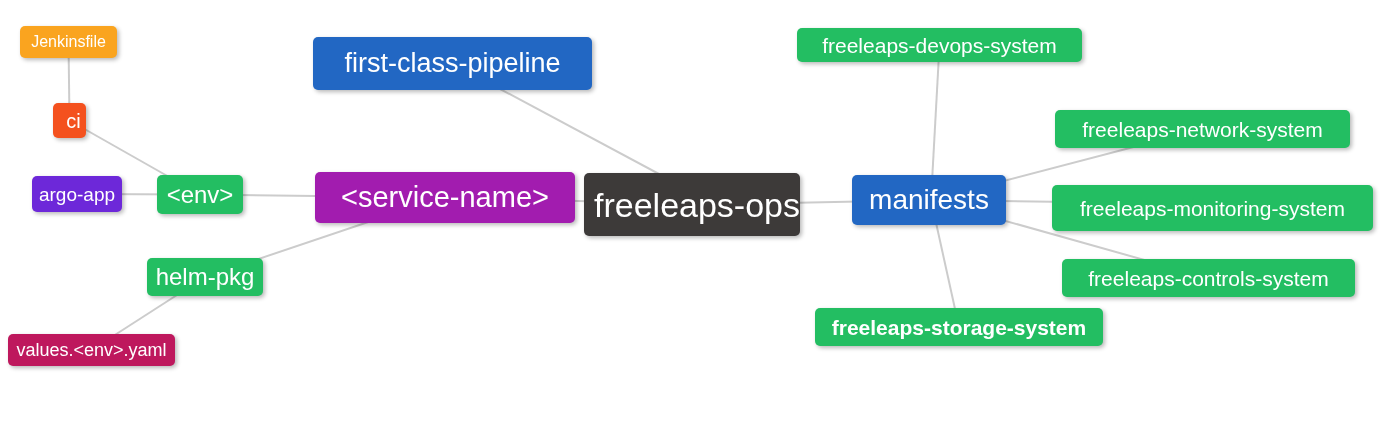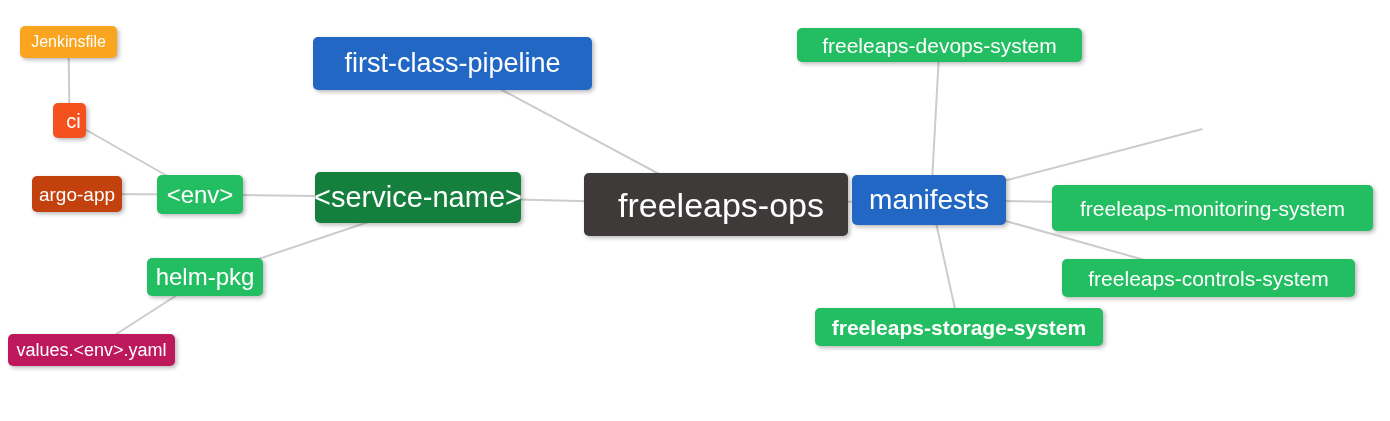--- a/index.html
+++ b/index.html
@@ -59,46 +59,49 @@
       <line x1="931" y1="200" x2="1212.5" y2="204" stroke="#cccccc" stroke-width="2"></line>
       <line x1="931" y1="200" x2="1208.5" y2="278" stroke="#cccccc" stroke-width="2"></line>
       <line x1="931" y1="200" x2="959" y2="327" stroke="#cccccc" stroke-width="2"></line>
     </svg>
 <div class="node" style="left: 20px; top: 26px; width: 97px; height: 32px; background: rgb(250, 164, 31); font-size: 16px; color: rgb(255, 255, 255);">
       <span>Jenkinsfile</span>
     </div>
     <div class="node" style="left: 53px; top: 103px; width: 33px; height: 35px; background: rgb(244, 81, 30); font-size: 20px; color: rgb(255, 255, 255); padding-left: 8px;">
       <span>ci</span>
     </div>
-    <div class="node" style="left: 32px; top: 176px; width: 90px; height: 36px; background: #c2410c; font-size: 19px; color: rgb(255, 255, 255);">
+    <div class="node" style="left: 32px; top: 176px; width: 90px; height: 36px; background: #6d28d9; font-size: 19px; color: rgb(255, 255, 255);">
       <span>argo-app</span>
     </div>
     <div class="node" style="left: 157px; top: 175px; width: 86px; height: 39px; background: rgb(35, 190, 98); font-size: 24px; color: rgb(255, 255, 255);">
       <span>&lt;env&gt;</span>
     </div>
     <div class="node" style="left: 147px; top: 258px; width: 116px; height: 38px; background: rgb(35, 190, 98); font-size: 24px; color: rgb(255, 255, 255);">
       <span>helm-pkg</span>
     </div>
     <div class="node" style="left: 8px; top: 334px; width: 167px; height: 32px; background: #be185d; font-size: 18px; color: rgb(255, 255, 255); text-align: center;">
       <span>values.&lt;env&gt;.yaml</span>
     </div>
     <div class="node" style="left: 313px; top: 37px; width: 279px; height: 53px; background: rgb(34, 103, 195); font-size: 27px; color: rgb(255, 255, 255);">
       <span>first-class-pipeline</span>
     </div>
-    <div class="node" style="left: 315px; top: 172px; width: 206px; height: 51px; background: #15803d; font-size: 29px; color: rgb(255, 255, 255);">
+    <div class="node" style="left: 315px; top: 172px; width: 260px; height: 51px; background: #a21caf; font-size: 29px; color: rgb(255, 255, 255);">
       <span>&lt;service-name&gt;</span>
     </div>
-    <div class="node" style="left: 584px; top: 173px; width: 264px; height: 63px; background: rgb(61, 58, 57); font-size: 34px; color: rgb(255, 255, 255); padding-left: 10px;">
+    <div class="node" style="left: 584px; top: 173px; width: 216px; height: 63px; background: rgb(61, 58, 57); font-size: 34px; color: rgb(255, 255, 255); padding-left: 10px;">
       <span>freeleaps-ops</span>
     </div>
     <div class="node" style="left: 852px; top: 175px; width: 154px; height: 50px; background: rgb(34, 103, 195); font-size: 28px; color: rgb(255, 255, 255);">
       <span>manifests</span>
     </div>
     <div class="node" style="left: 797px; top: 28px; width: 285px; height: 34px; background: rgb(35, 190, 98); font-size: 21px; color: rgb(255, 255, 255);">
       <span>freeleaps-devops-system</span>
+    </div>
+    <div class="node" style="left: 1055px; top: 110px; width: 295px; height: 38px; background: rgb(35, 190, 98); font-size: 21px; color: rgb(255, 255, 255);">
+      <span>freeleaps-network-system</span>
     </div>
     <div class="node" style="left: 1052px; top: 185px; width: 321px; height: 46px; background: rgb(35, 190, 98); font-size: 21px; color: rgb(255, 255, 255);">
       <span>freeleaps-monitoring-system</span>
     </div>
     <div class="node" style="left: 1062px; top: 259px; width: 293px; height: 38px; background: rgb(35, 190, 98); font-size: 21px; color: rgb(255, 255, 255);">
       <span>freeleaps-controls-system</span>
     </div>
     <div class="node" style="left: 815px; top: 308px; width: 288px; height: 38px; background: rgb(35, 190, 98); font-size: 21px; color: rgb(255, 255, 255); font-weight: bold;">
       <span>freeleaps-storage-system</span>
     </div>

